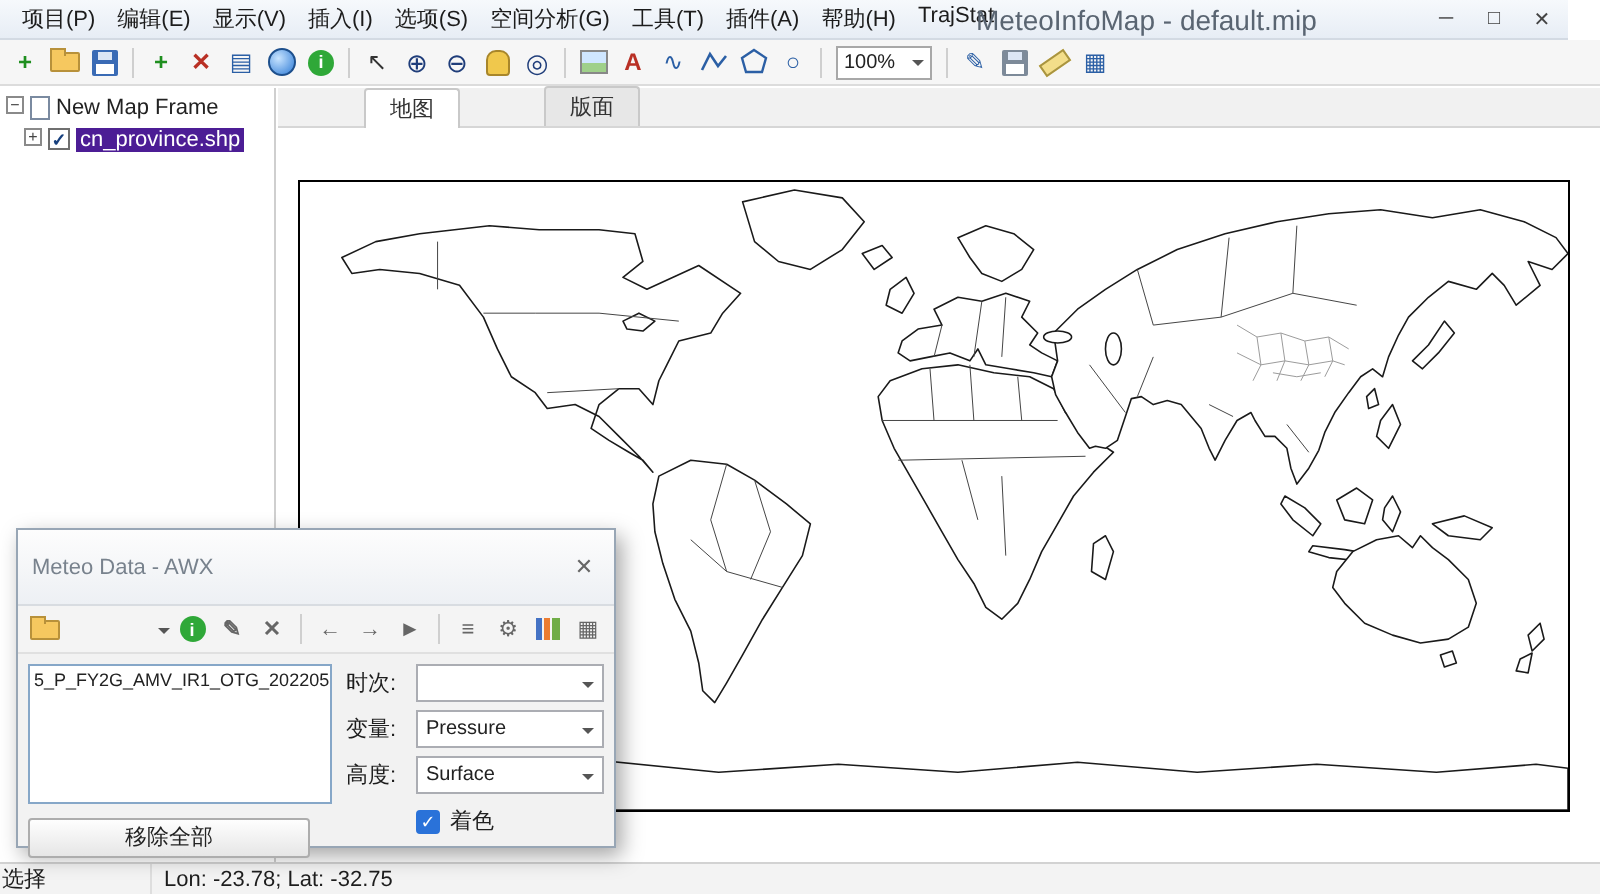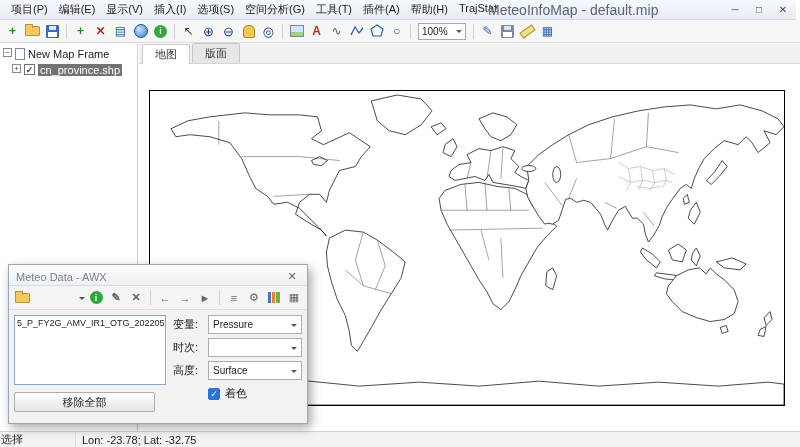--- a/index.html
+++ b/index.html
@@ -1,20 +1,20 @@
 <!DOCTYPE html>
 <html><head>
 <meta charset="utf-8">
 <style>
   * { margin:0; padding:0; box-sizing:border-box; }
   html,body { width:800px; height:447px; }
   body { font-family:"Liberation Sans", sans-serif; font-size:11px; background:#fff; position:relative; overflow:hidden; color:#222; }
 
   
-  .titlebar { position:absolute; top:0; left:0; right:4px; height:20px;
+  .titlebar { position:absolute; top:0; left:0; right:16px; height:20px;
     background:linear-gradient(#f6f9fc,#e7edf5); border-bottom:1px solid #d3dae3;
     display:flex; align-items:center; padding:0 6px; }
   .menus { display:flex; gap:1px; }
   .menu-item { padding:2px 5px; font-size:11px; color:#1c1c1c; cursor:default; }
   .app-title { position:absolute; left:488px; color:#5a6572; font-size:14px; }
   .win-controls { margin-left:auto; display:flex; gap:10px; color:#444; font-size:10px; }
   .win-btn { width:14px; text-align:center; cursor:default; }
 
   
   .toolbar { position:absolute; top:20px; left:0; right:0; height:23px; background:#f6f6f6;
@@ -59,38 +59,38 @@
   .frame-row, .layer-row { display:flex; align-items:flex-start; gap:3px; padding:2px 3px; }
   .layer-row { padding-left:12px; }
   .expand { width:9px; height:9px; border:1px solid #8a8a8a; background:#fff; font-size:8px;
     line-height:7px; text-align:center; color:#444; flex:0 0 auto; }
   .expand::before { content:"+"; }
   .frame-row .expand::before { content:"−"; }
   .cb { width:11px; height:11px; border:1px solid #6f6f6f; background:#fff; font-size:9px;
     line-height:10px; text-align:center; color:#17407e; font-weight:bold; flex:0 0 auto; }
   .cb.checked::before { content:"✓"; }
   .layer-label { font-size:11px; padding:0 2px; white-space:nowrap; }
-  .layer-row.selected .layer-label { background:#737373; color:#fff; }
+  .layer-row.selected .layer-label { background:#4c1d95; color:#fff; }
 
   
   .content { position:absolute; left:139px; top:44px; right:0; bottom:16px; background:#fff; }
   .tabbar { height:20px; background:#f1f1f1; border-bottom:1px solid #d6d6d6;
     display:flex; align-items:flex-end; padding-left:3px; gap:2px; }
   .tab { padding:2px 12px 2px; font-size:11px; border:1px solid #c9c9c9; border-bottom:none;
-    background:#e7e7e7; color:#333; border-radius:2px 2px 0 0; }
+    background:#e7e7e7; color:#333; border-radius:2px 2px 0 0;margin-left:40px; }
   .tab.active { background:#fff; position:relative; top:1px; }
   .map-canvas { position:absolute; left:0; top:20px; right:0; bottom:0; background:#fff; }
   svg.map { position:absolute; left:10px; top:26px; width:636px; height:316px;
     border:1px solid #000; background:#fff; }
 
   
   .dialog { position:absolute; left:8px; top:264px; width:300px; height:160px; background:#f2f2f2;
     border:1px solid #98a6b5; box-shadow:3px 4px 10px rgba(0,0,0,0.35); z-index:20; }
-  .dlg-title { height:21px; background:linear-gradient(#fdfdfd,#edf0f4); border-bottom:1px solid #d8dce1;
-    display:flex; align-items:flex-end; padding:2px 7px; color:#78828d; font-size:11px; }
+  .dlg-title { height:38px; background:linear-gradient(#fdfdfd,#edf0f4); border-bottom:1px solid #d8dce1;
+    display:flex; align-items:center; padding:2px 7px; color:#78828d; font-size:11px; }
   .dlg-close { margin-left:auto; width:16px; text-align:center; color:#666; font-size:11px; }
   .dlg-toolbar { height:24px; display:flex; align-items:center; padding:0 4px; gap:2px;
     background:#f4f4f4; border-bottom:1px solid #e0e0e0; }
   .dbi { width:18px; height:18px; display:flex; align-items:center; justify-content:center;
     font-size:11px; color:#666; }
   .dlg-body { display:flex; padding:5px 5px 0 5px; gap:7px; }
   .left-col { width:152px; }
   .file-list { width:152px; height:70px; background:#fff; border:1px solid #86a7c8;
     font-size:9px; padding:1px 2px; overflow:hidden; }
   .file-item { white-space:nowrap; line-height:12px; }
@@ -312,30 +312,30 @@
   </div>
   <div class="dlg-body">
     <div class="left-col">
       <div class="file-list">
         <div class="file-item">5_P_FY2G_AMV_IR1_OTG_20220520_0530.AWX</div>
       </div>
       <div class="remove-btn">移除全部</div>
     </div>
     <div class="fields">
       <div class="field">
+        <span class="field-label">时次:</span>
+        <span class="combo2">
+          <span></span>
+          <i class="caret"></i>
+        </span>
+      </div>
+      <div class="field">
         <span class="field-label">变量:</span>
         <span class="combo2">
           <span>Pressure</span>
-          <i class="caret"></i>
-        </span>
-      </div>
-      <div class="field">
-        <span class="field-label">时次:</span>
-        <span class="combo2">
-          <span></span>
           <i class="caret"></i>
         </span>
       </div>
       <div class="field">
         <span class="field-label">高度:</span>
         <span class="combo2">
           <span>Surface</span>
           <i class="caret"></i>
         </span>
       </div>

